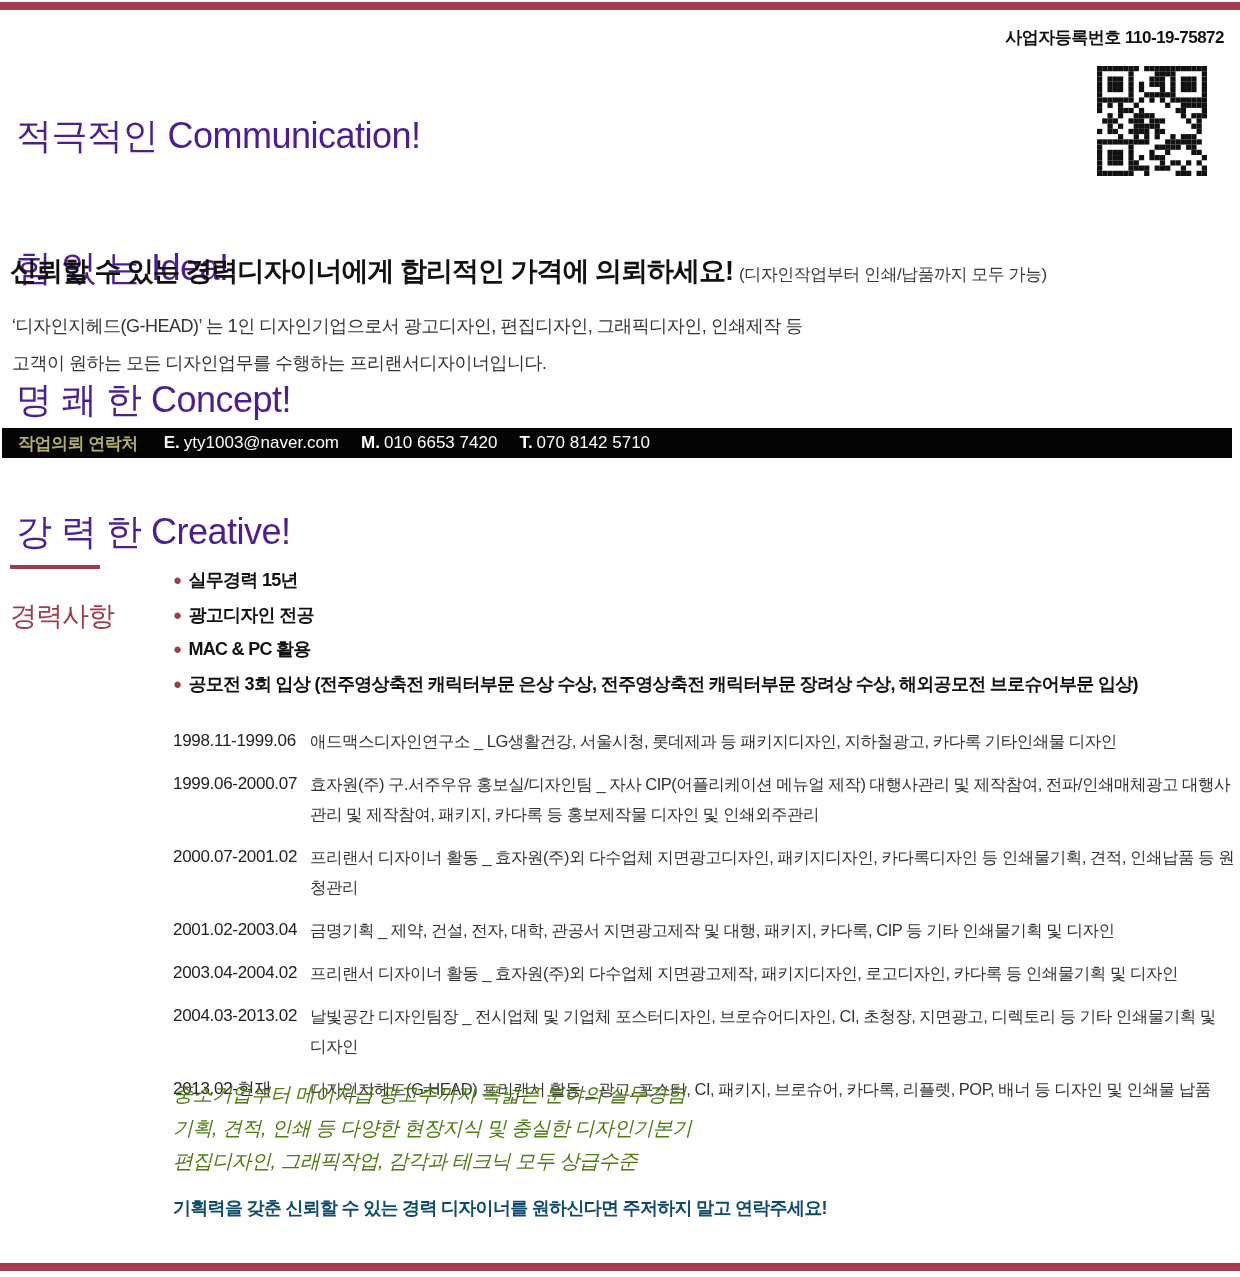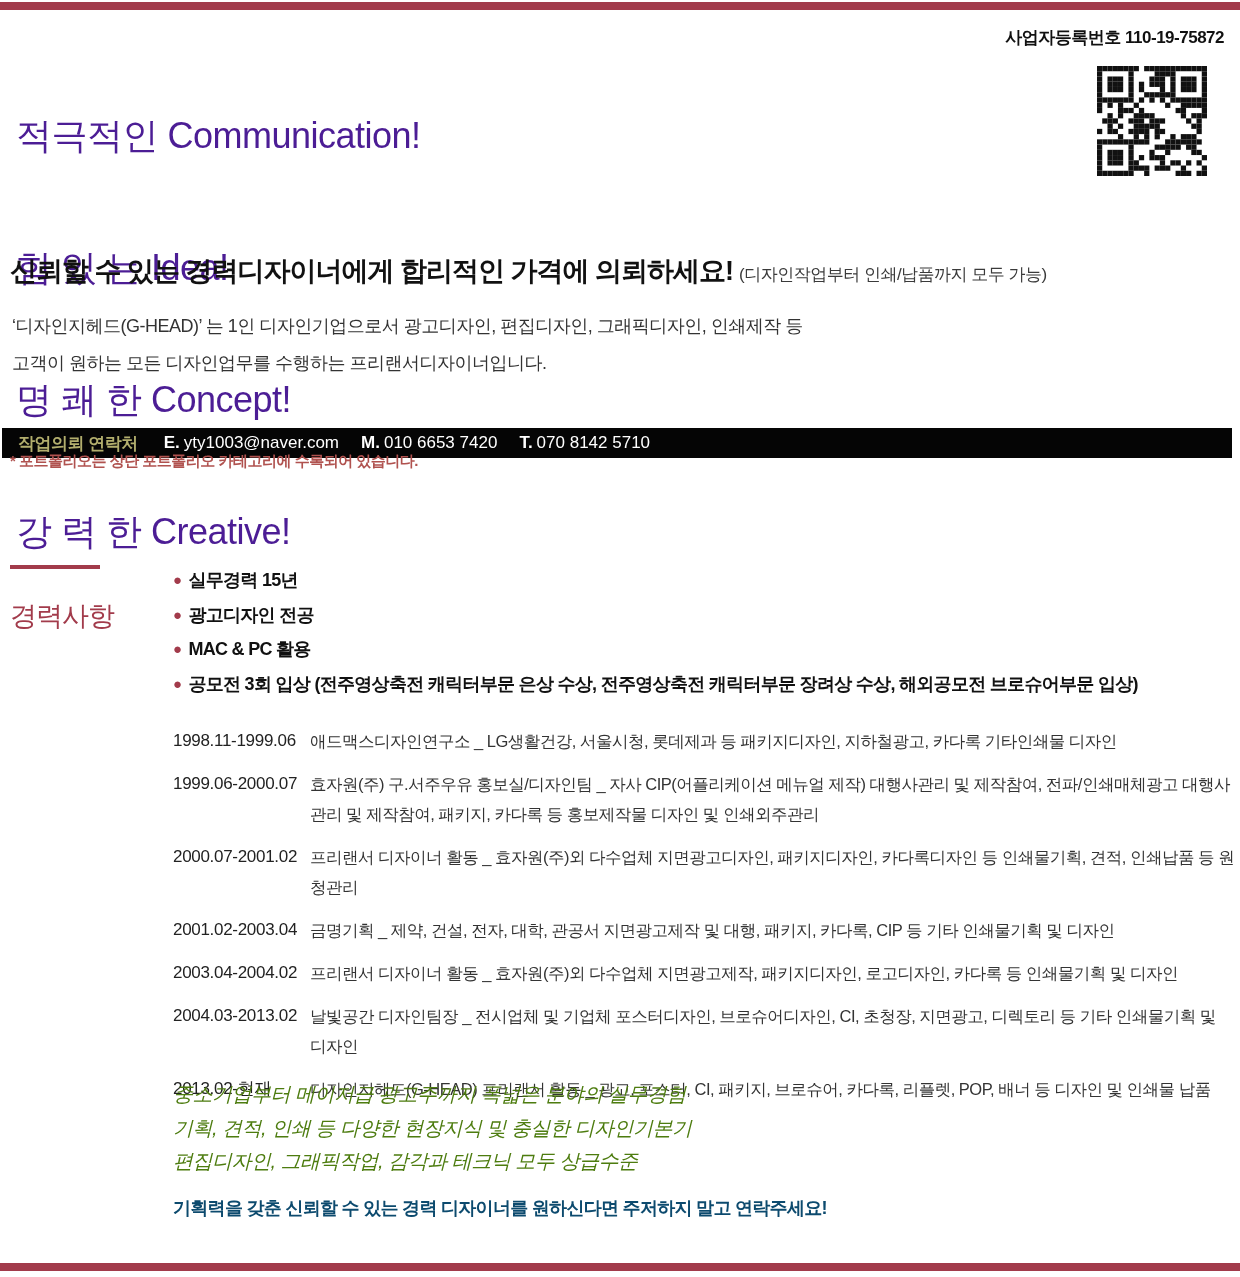--- a/index.html
+++ b/index.html
@@ -350,21 +350,20 @@
       <span class="key">E.</span><span>yty1003@naver.com</span>
     </span>
     <span class="contact-item">
       <span class="key">M.</span><span>010 6653 7420</span>
     </span>
     <span class="contact-item">
       <span class="key">T.</span><span>070 8142 5710</span>
     </span>
   </div>
 
-  <div class="portfolio-note">* 포트폴리오는 상단 포트폴리오 카테고리에 수록되어 있습니다.</div>
 
   <div class="career-rule"></div>
   <div class="career-title">경력사항</div>
 
   <div class="highlights">
     <div class="highlight"><span class="dot">●</span><span>실무경력 15년</span></div>
     <div class="highlight"><span class="dot">●</span><span>광고디자인 전공</span></div>
     <div class="highlight"><span class="dot">●</span><span>MAC &amp; PC 활용</span></div>
     <div class="highlight"><span class="dot">●</span><span>공모전 3회 입상 (전주영상축전 캐릭터부문 은상 수상, 전주영상축전 캐릭터부문 장려상 수상, 해외공모전 브로슈어부문 입상)</span></div>
   </div>

